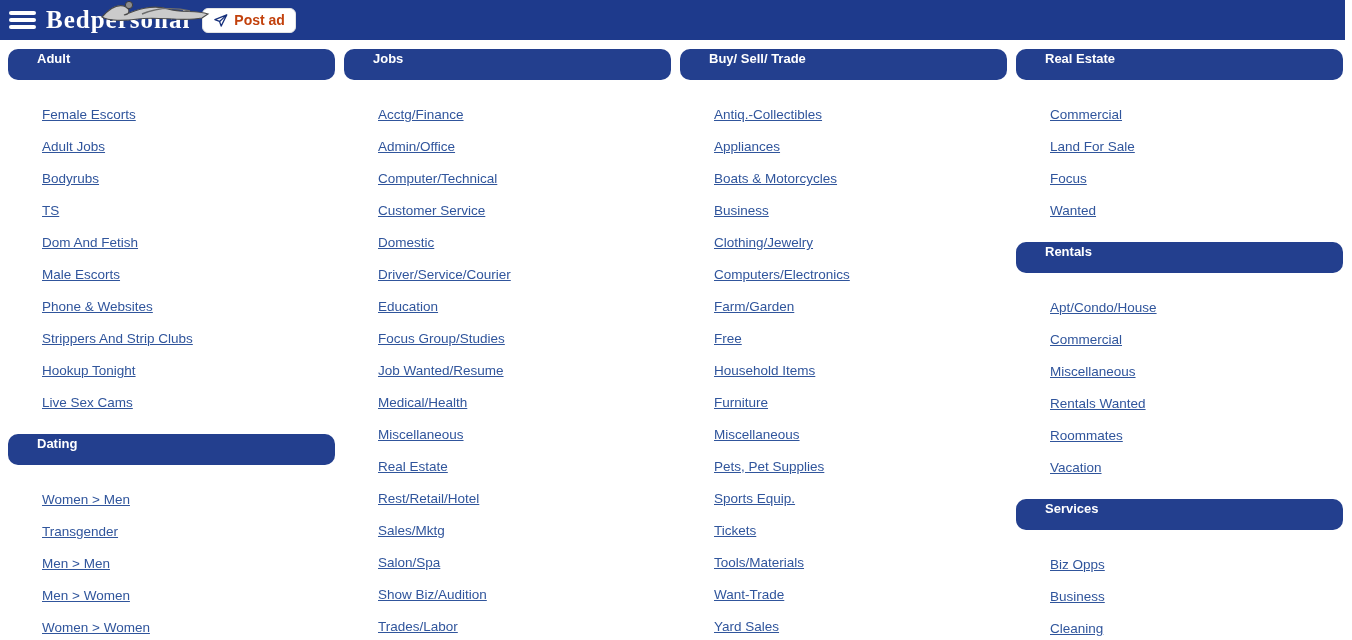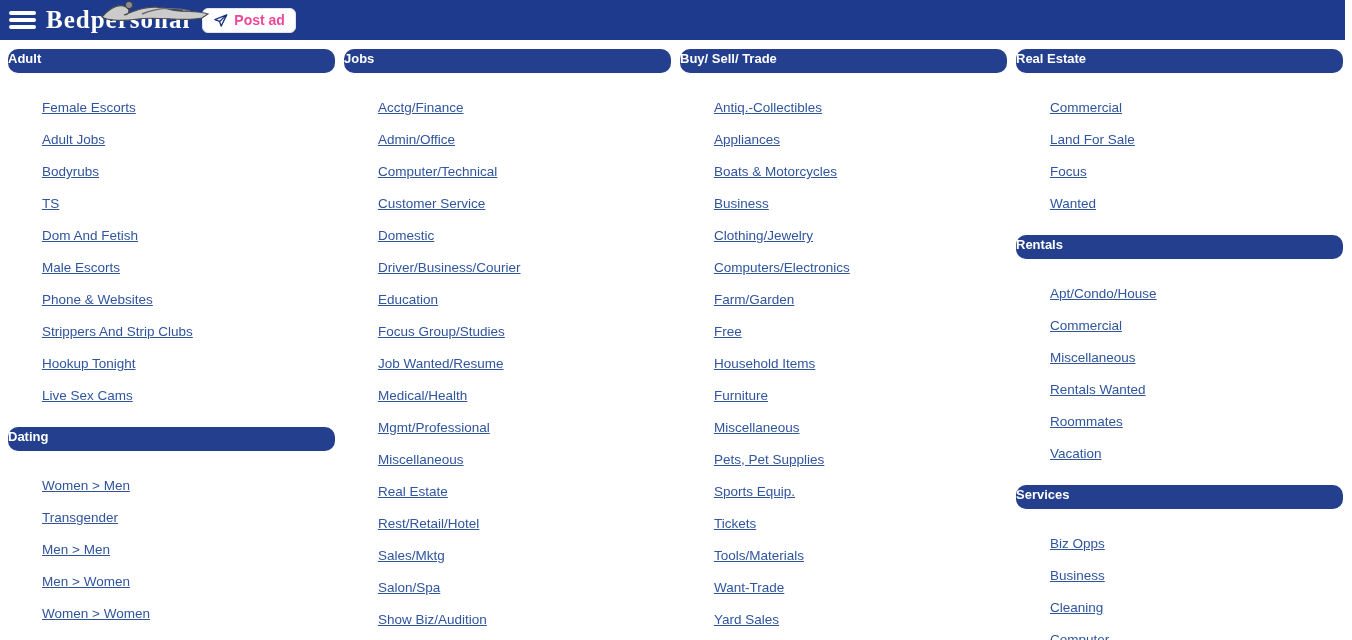--- a/index.html
+++ b/index.html
@@ -48,21 +48,21 @@
     left: 50px;
     top: -2px;
     pointer-events: none;
   }
   .postad {
     margin-left: 12px;
     display: inline-flex;
     align-items: center;
     gap: 6px;
     background: #ffffff;
-    color: #ec4899;
+    color: #c2410c;
     font-weight: 700;
     font-size: 14px;
     padding: 0 10px;
     height: 25px;
     border-radius: 6px;
     border: 1px solid #e3e3e3;
     cursor: pointer;
     font-family: "Liberation Sans", sans-serif;
   }
   .postad svg { display: block; }
@@ -75,28 +75,28 @@
   }
   
   main {
     display: flex;
     gap: 9px;
     padding: 9px 0 0 8px;
   }
   .col { width: 327px; flex: 0 0 auto; }
   .section { margin-bottom: 8px; }
   .pill {
-    height: 24px;
+    height: 31px;
     line-height: 20px;
     background: #233f8e;
     color: #ffffff;
     font-weight: 700;
     font-size: 13px;
     border-radius: 10px;
-    padding-left: 0;
+    padding-left: 29px;
     width: 100%;
   }
   .links { padding: 18px 0 8px; }
   .row { margin-left: 34px; line-height: 31px; }
   .cat-link {
     color: #30559c;
     font-size: 13.5px;
     text-decoration: underline;
     cursor: pointer;
   }
@@ -158,26 +158,25 @@
     </div>
   <div class="col">
       <section class="section">
         <div class="pill">Jobs</div>
         <div class="links">
           <div class="row"><a class="cat-link">Acctg/Finance</a></div>
           <div class="row"><a class="cat-link">Admin/Office</a></div>
           <div class="row"><a class="cat-link">Computer/Technical</a></div>
           <div class="row"><a class="cat-link">Customer Service</a></div>
           <div class="row"><a class="cat-link">Domestic</a></div>
-          <div class="row"><a class="cat-link">Driver/Business/Courier</a></div>
+          <div class="row"><a class="cat-link">Driver/Service/Courier</a></div>
           <div class="row"><a class="cat-link">Education</a></div>
           <div class="row"><a class="cat-link">Focus Group/Studies</a></div>
           <div class="row"><a class="cat-link">Job Wanted/Resume</a></div>
           <div class="row"><a class="cat-link">Medical/Health</a></div>
-          <div class="row"><a class="cat-link">Mgmt/Professional</a></div>
           <div class="row"><a class="cat-link">Miscellaneous</a></div>
           <div class="row"><a class="cat-link">Real Estate</a></div>
           <div class="row"><a class="cat-link">Rest/Retail/Hotel</a></div>
           <div class="row"><a class="cat-link">Sales/Mktg</a></div>
           <div class="row"><a class="cat-link">Salon/Spa</a></div>
           <div class="row"><a class="cat-link">Show Biz/Audition</a></div>
           <div class="row"><a class="cat-link">Trades/Labor</a></div>
         </div>
       </section>
     </div>

